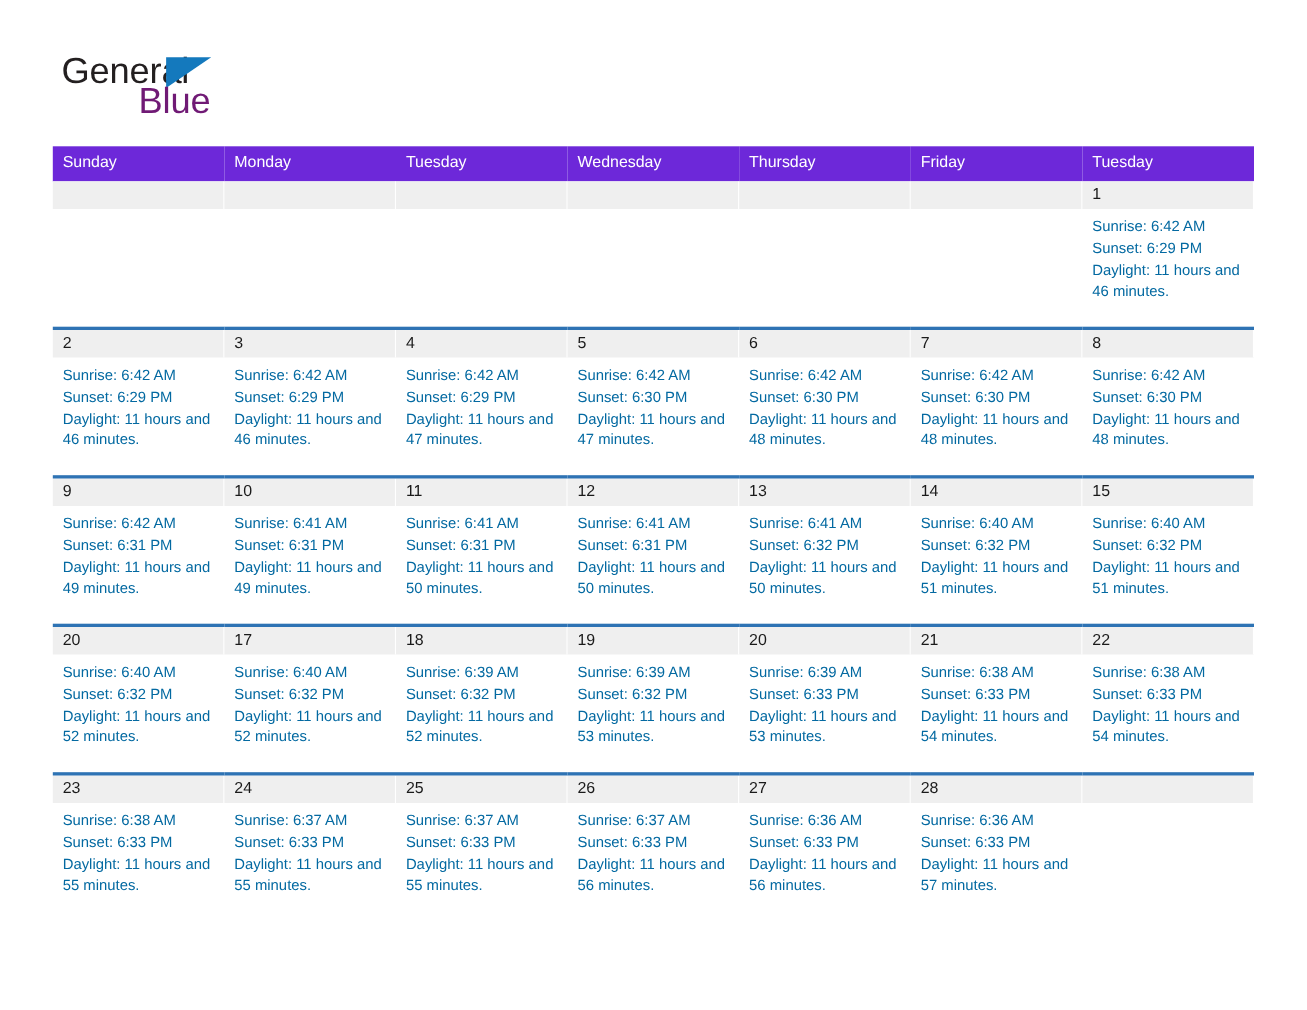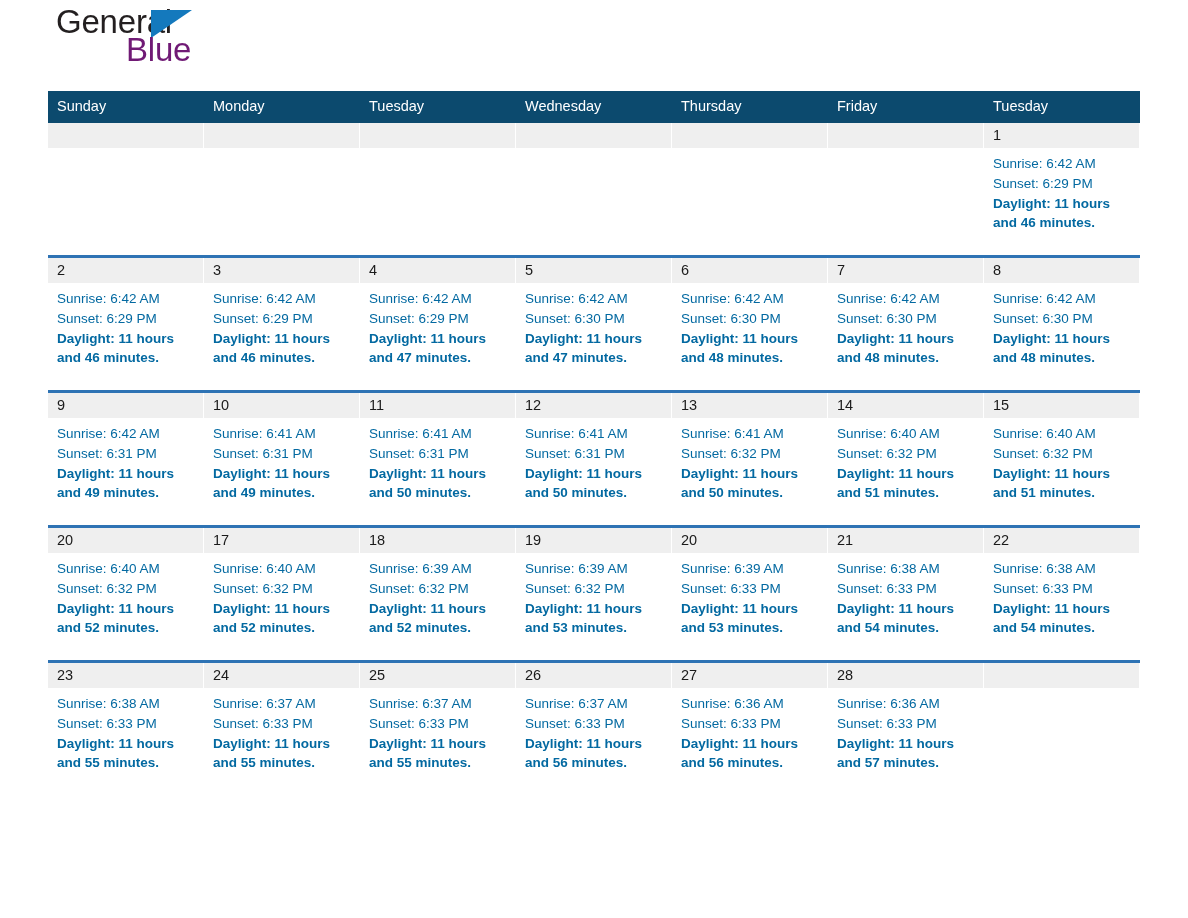--- a/index.html
+++ b/index.html
@@ -20,20 +20,21 @@
     height: 918px;
     box-sizing: border-box;
     padding: 0 48px;
   }
 
   
   .masthead {
     display: flex;
     align-items: flex-start;
     justify-content: space-between;
+    padding-top: 42px;
     height: 74px;
   }
   .logo {
     position: relative;
     width: 200px;
     height: 72px;
     flex: none;
   }
   .logo-general {
     position: absolute;
@@ -88,21 +89,21 @@
   
   .calendar {
     margin-top: 17px;
     width: 1092px;
     border-collapse: collapse;
     table-layout: fixed;
   }
   .calendar col { width: 156px; }
 
   .dow-row th {
-    background: #0c4a6e;
+    background: #6d28d9;
     color: #ffffff;
     font-size: 14.5px;
     font-weight: normal;
     text-align: left;
     padding: 7px 0 8px 9px;
     line-height: 17px;
     border: none;
   }
 
   .week-row td {
@@ -132,21 +133,21 @@
   }
   .cell.empty .daynum { color: transparent; }
 
   .detail {
     padding: 6px 10px 0 9px;
     font-size: 13.5px;
     line-height: 19.8px;
     color: #0369a1;
   }
   .detail div { white-space: nowrap; }
-  .detail .wrap { white-space: normal; font-weight: bold; }
+  .detail .wrap { white-space: normal; }
 </style>
 </head>
 <body>
 
 <div class="page">
 
   <div class="masthead">
 
     <div class="logo">
       <span class="logo-general">General</span>

